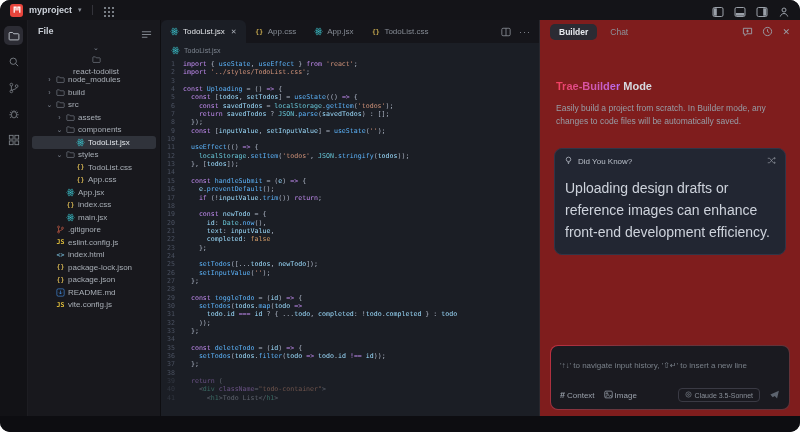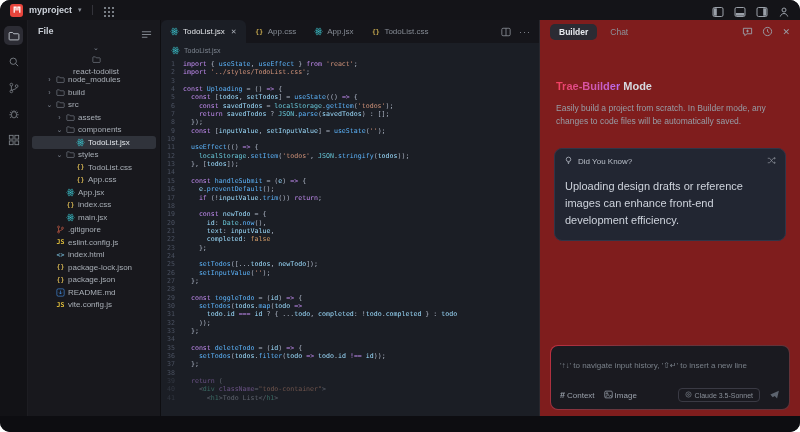--- a/index.html
+++ b/index.html
@@ -74,21 +74,21 @@
   .hero { padding:36px 16px 0 16px; }
   .hero-title { font-size:11px; font-weight:bold; }
   .hero-accent { background:linear-gradient(90deg,#f43f5e,#b86cf0); -webkit-background-clip:text; background-clip:text; color:transparent; }
   .hero-rest { color:#d6dae0; }
   .hero-desc { margin-top:10px; font-size:8.5px; line-height:1.55; color:#979da6; }
 
   .tip-card { margin:20px 14px 0 14px; background:#222632; border:1px solid #303547; border-radius:8px; overflow:hidden; }
   .tip-head { display:flex; align-items:center; gap:5px; padding:7px 9px; color:#b9bfc9; font-size:8px; }
   .tip-head svg { width:9px; height:9px; }
   .tip-shuffle { margin-left:auto; color:#8a8f98; }
-  .tip-body { padding:4px 10px 11px 10px; font-size:11px; line-height:1.55; color:#ced3dc; }
+  .tip-body { padding:4px 10px 11px 10px; font-size:14px; line-height:1.55; color:#ced3dc; }
 
   .b-spacer { flex:1; }
   .prompt-box { margin:0 10px 6px 10px; border-radius:8px; padding:8px 9px 7px 9px; border:1px solid transparent;
     background:linear-gradient(#1a1a20,#1a1a20) padding-box,
                linear-gradient(120deg, rgba(244,63,94,0.55), rgba(80,80,95,0.5) 35%, rgba(70,70,82,0.5)) border-box; }
   .prompt-input { width:100%; background:transparent; border:none; outline:none; color:#c8cdd6; font-size:8px; font-family:"Liberation Sans", sans-serif; }
   .prompt-input::placeholder { color:#798089; }
   .prompt-footer { display:flex; align-items:center; margin-top:16px; gap:9px; color:#9aa1ab; font-size:8px; }
   .pf-item { display:flex; align-items:center; gap:2px; }
   .pf-item svg { width:9px; height:9px; }

